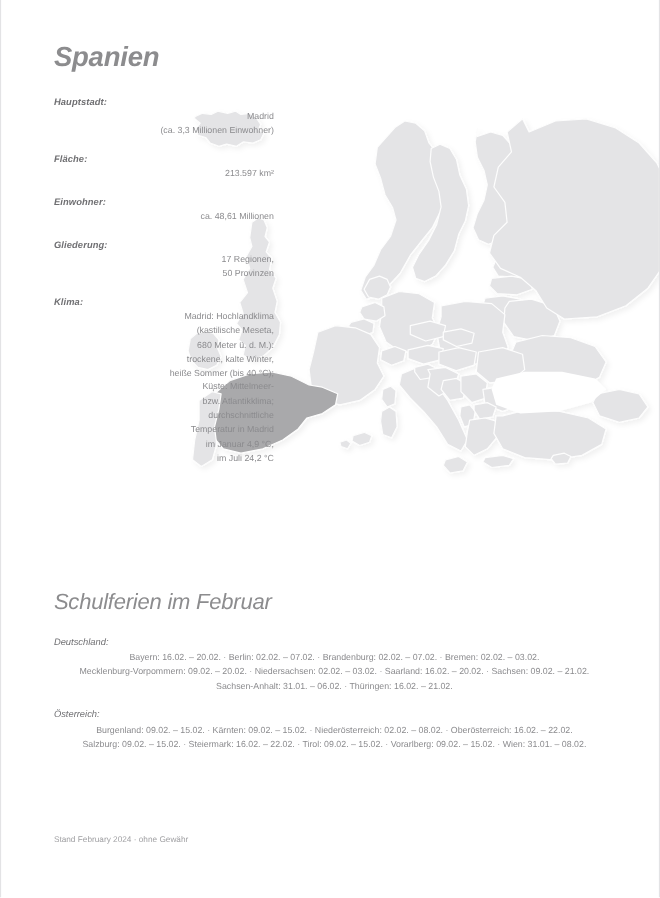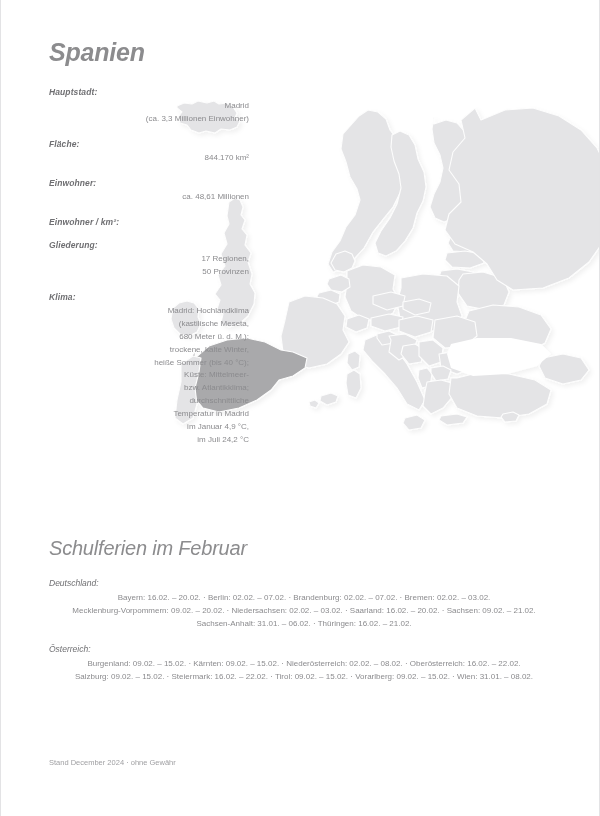--- a/index.html
+++ b/index.html
@@ -221,30 +221,29 @@
     <h1 class="country-title">Spanien</h1>
 
     <div class="fact">
       <div class="fact-label">Hauptstadt:</div>
       <div class="fact-value">Madrid
 (ca. 3,3 Millionen Einwohner)</div>
     </div>
 
     <div class="fact">
       <div class="fact-label">Fläche:</div>
-      <div class="fact-value">844.170 km²</div>
+      <div class="fact-value">213.597 km²</div>
     </div>
 
     <div class="fact">
       <div class="fact-label">Einwohner:</div>
       <div class="fact-value">ca. 48,61 Millionen</div>
     </div>
 
     <div class="fact">
-      <div class="fact-label">Einwohner / km²:</div>
     </div>
 
     <div class="fact">
       <div class="fact-label">Gliederung:</div>
       <div class="fact-value">17 Regionen,
 50 Provinzen</div>
     </div>
 
     <div class="fact">
       <div class="fact-label">Klima:</div>
@@ -272,15 +271,15 @@
       <div class="hol-line">Sachsen-Anhalt: 31.01. – 06.02. · Thüringen: 16.02. – 21.02.</div>
     </div>
 
     <div class="hol-group">
       <div class="hol-country">Österreich:</div>
       <div class="hol-line">Burgenland: 09.02. – 15.02. · Kärnten: 09.02. – 15.02. · Niederösterreich: 02.02. – 08.02. · Oberösterreich: 16.02. – 22.02.</div>
       <div class="hol-line">Salzburg: 09.02. – 15.02. · Steiermark: 16.02. – 22.02. · Tirol: 09.02. – 15.02. · Vorarlberg: 09.02. – 15.02. · Wien: 31.01. – 08.02.</div>
     </div>
   </div>
 
-  <div class="footer">Stand December 2024 · ohne Gewähr</div>
+  <div class="footer">Stand February 2024 · ohne Gewähr</div>
 
 </div>
 
 </body></html>

